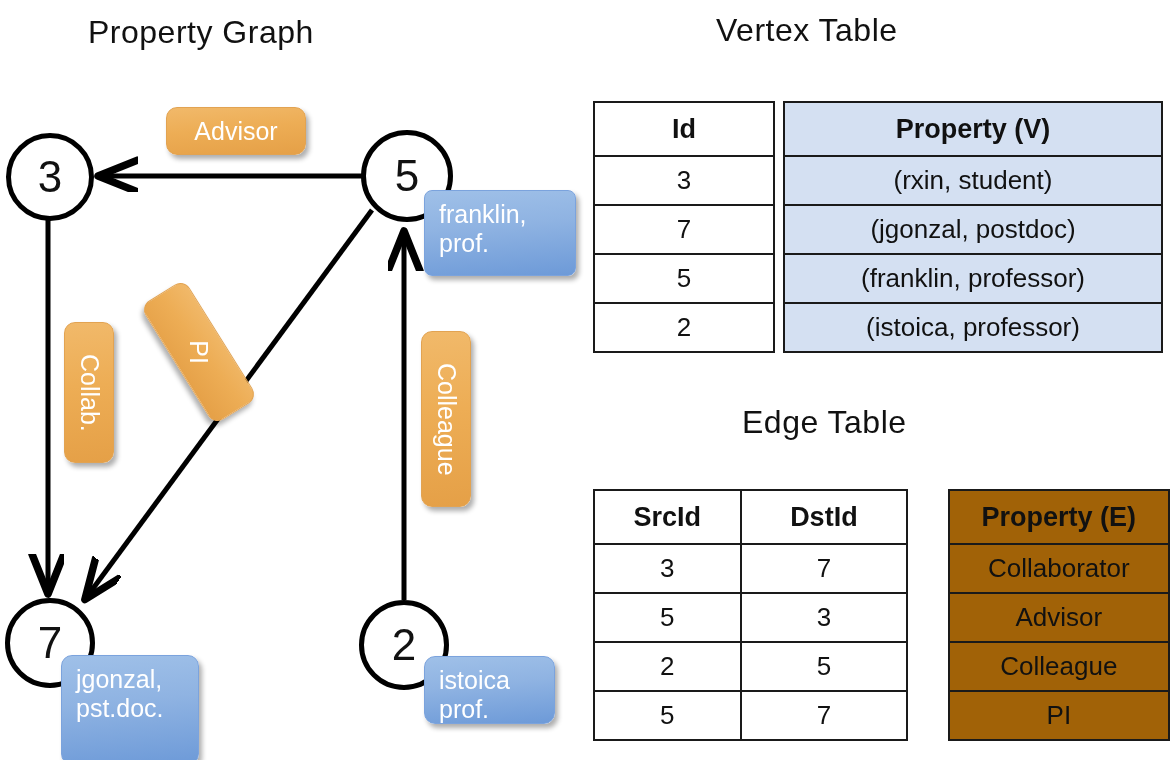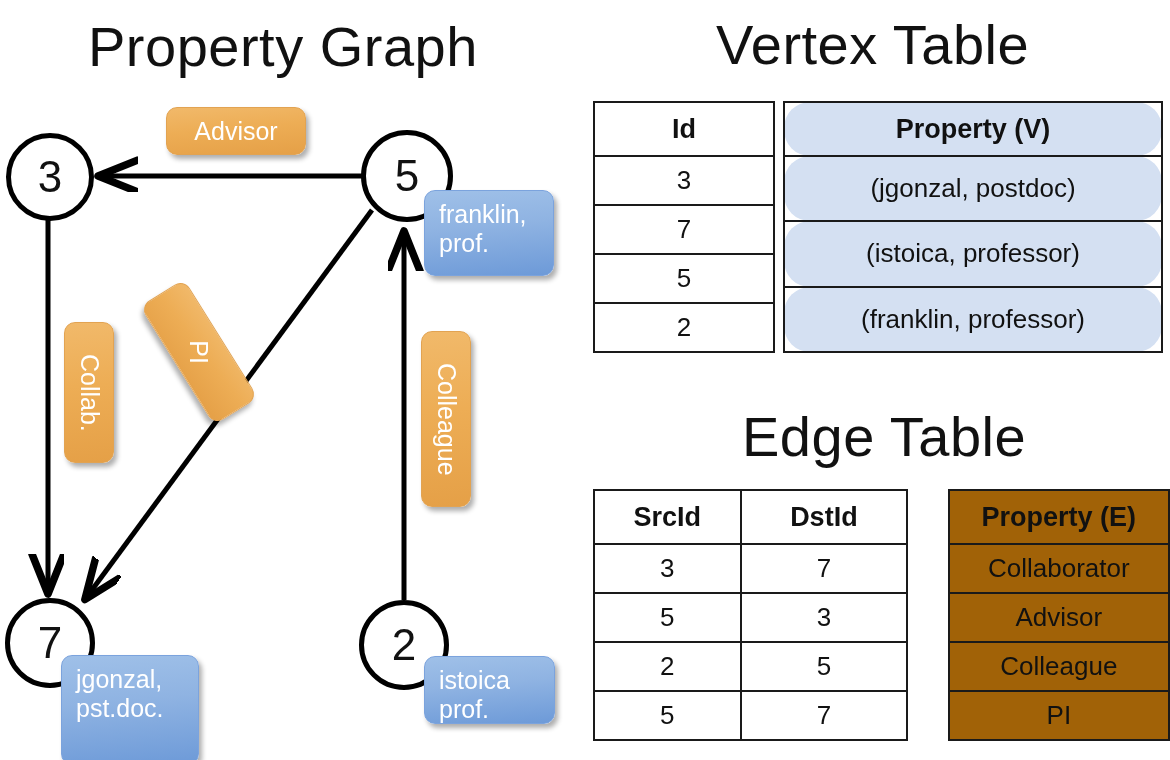--- a/index.html
+++ b/index.html
@@ -3,21 +3,21 @@
 <meta charset="utf-8">
 <style>
   html,body{margin:0;padding:0;background:#ffffff;}
   body{width:1170px;height:760px;overflow:hidden;
        font-family:"Liberation Sans","DejaVu Sans",sans-serif;color:#000;}
   #stage{position:relative;width:1170px;height:760px;background:#fff;}
 
   
   .title{
     position:absolute;font-weight:300;color:#111;
-    letter-spacing:.5px;white-space:nowrap;font-size:56px;
+    letter-spacing:.5px;white-space:nowrap;font-size:32px;
     font-family:"Liberation Sans","DejaVu Sans",sans-serif;
   }
   #t-property{left:88px;top:14px;}
   #t-vertex{left:716px;top:12px;}
   #t-edge{left:742px;top:404px;}
 
   
   #graph{position:absolute;left:0;top:0;width:585px;height:760px;}
   #edges{position:absolute;left:0;top:0;width:585px;height:760px;}
 
@@ -51,21 +51,21 @@
 
   
   .tblwrap{position:absolute;display:flex;align-items:stretch;}
   table.gt{border-collapse:collapse;table-layout:fixed;background:#fff;}
   table.gt td,table.gt th{
     border:2px solid #1a1a1a;text-align:center;
     font-weight:300;font-size:26px;color:#111;padding:0;height:47px;
     font-family:"Liberation Sans","DejaVu Sans",sans-serif;
   }
   table.gt th{font-weight:700;font-size:27px;height:52px;}
-  .fill-blue td,.fill-blue th{background:#d4e0f2;border-radius:26px;}
+  .fill-blue td,.fill-blue th{background:#d4e0f2;}
   .fill-peach td,.fill-peach th{background:#a16207;}
   .gap{width:8px;}
 
   #vertex-table{left:593px;top:101px;}
   #edge-table{left:593px;top:489px;gap:16px;}
 </style>
 </head>
 <body>
 
 <div id="stage">
@@ -98,21 +98,21 @@
     <div class="vnode" style="left:361px;top:130px;width:92px;height:92px;">
       <span>5</span>
     </div>
     <div class="vnode" style="left:5px;top:598px;width:90px;height:90px;">
       <span>7</span>
     </div>
     <div class="vnode" style="left:359px;top:600px;width:90px;height:90px;">
       <span>2</span>
     </div>
 
-    <div class="prop-box blue" style="left:424px;top:190px;width:130px;height:86px;">
+    <div class="prop-box blue" style="left:424px;top:190px;width:152px;height:86px;border-radius:8px;">
       <div>franklin,</div>
       <div>prof.</div>
     </div>
     <div class="prop-box blue" style="left:61px;top:655px;width:138px;height:110px;">
       <div>jgonzal,</div>
       <div>pst.doc.</div>
     </div>
     <div class="prop-box blue" style="left:424px;top:656px;width:131px;height:68px;">
       <div>istoica</div>
       <div>prof.</div>
@@ -162,27 +162,30 @@
     <div class="gap"></div>
 
     <table class="gt fill-blue">
       <thead>
         <tr>
           <th style="width:376px;">Property (V)</th>
         </tr>
       </thead>
       <tbody>
         <tr>
+          <td>(rxin, student)</td>
+        </tr>
+        <tr>
           <td>(jgonzal, postdoc)</td>
         </tr>
         <tr>
+          <td>(franklin, professor)</td>
+        </tr>
+        <tr>
           <td>(istoica, professor)</td>
-        </tr>
-        <tr>
-          <td>(franklin, professor)</td>
         </tr>
       </tbody>
     </table>
   </div>
 
   <div class="tblwrap" id="edge-table">
     <table class="gt">
       <thead>
         <tr>
           <th style="width:155px;">SrcId</th>

